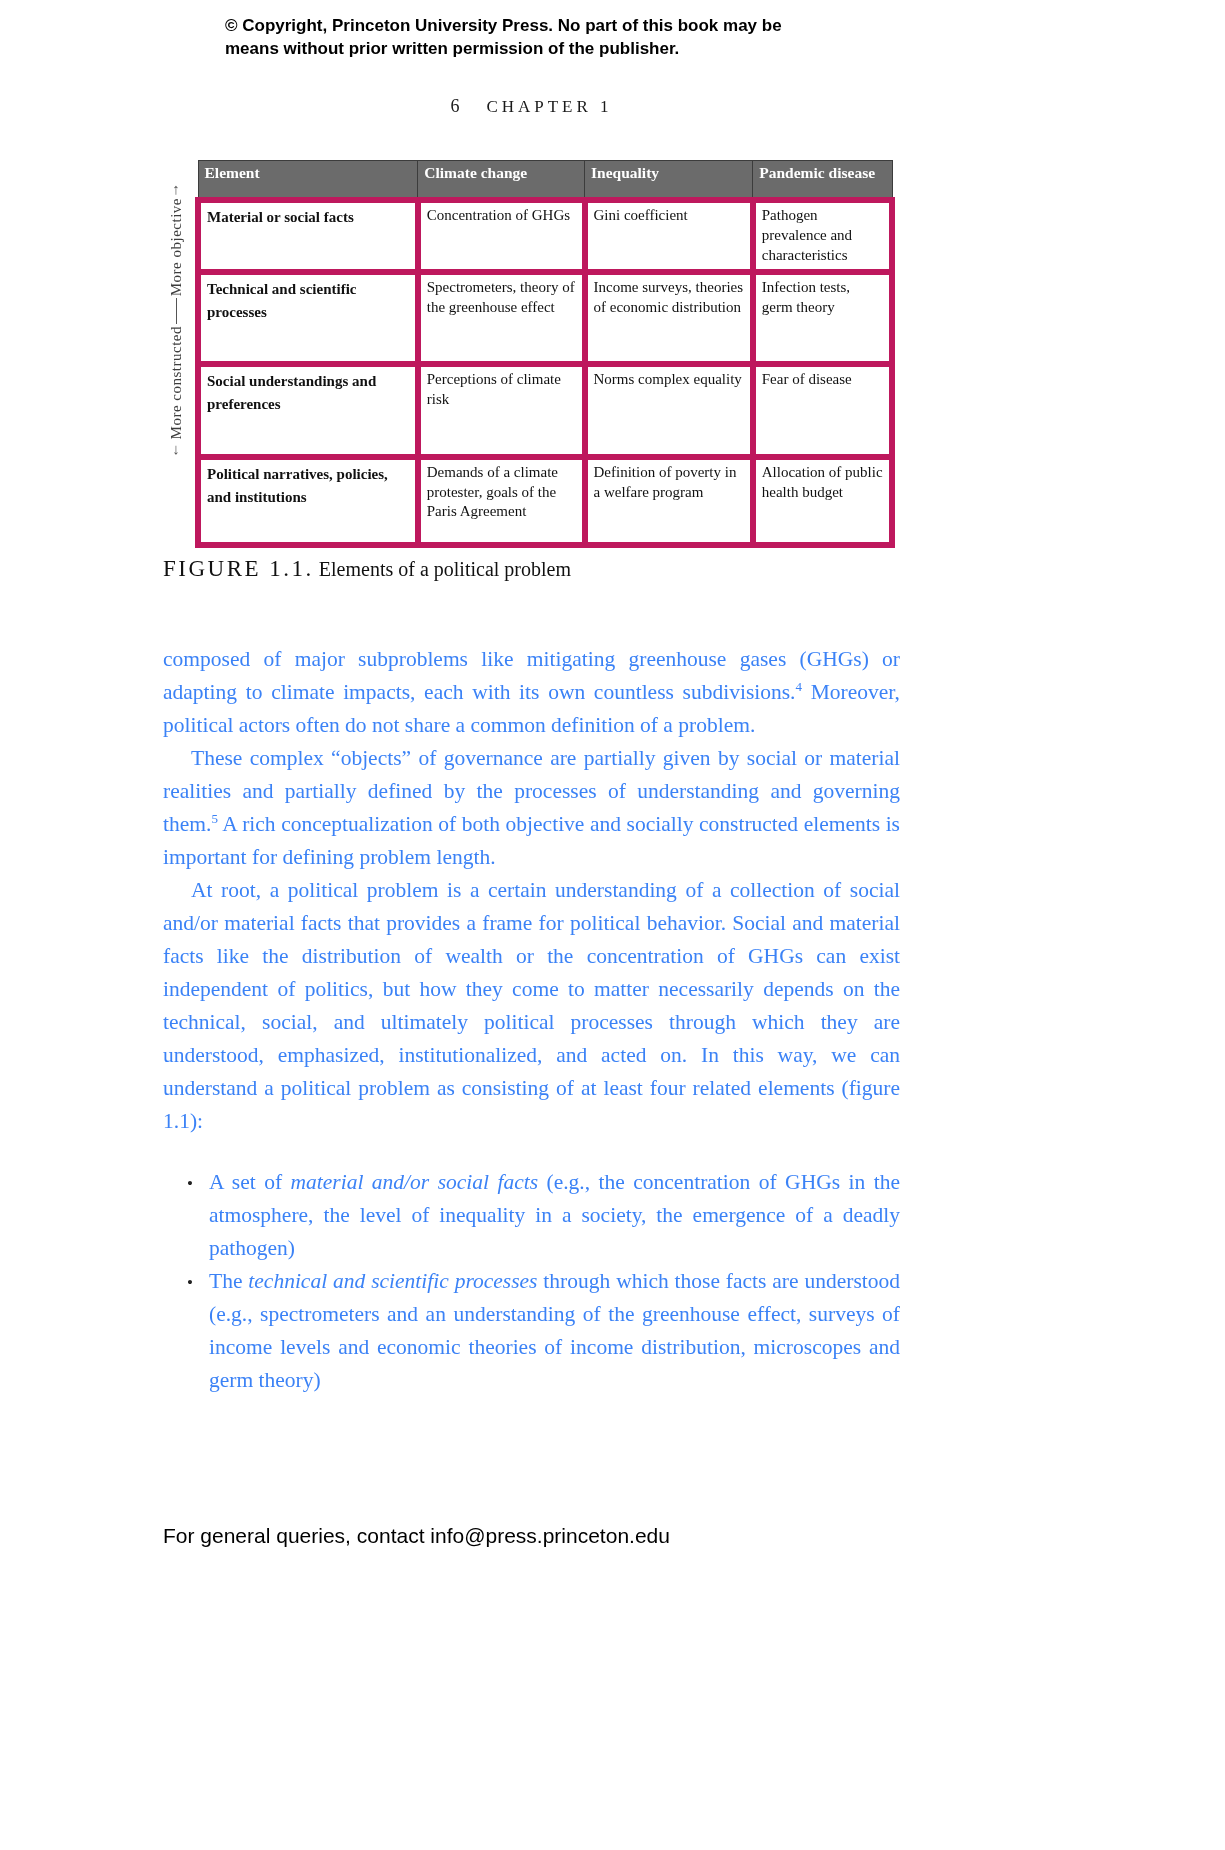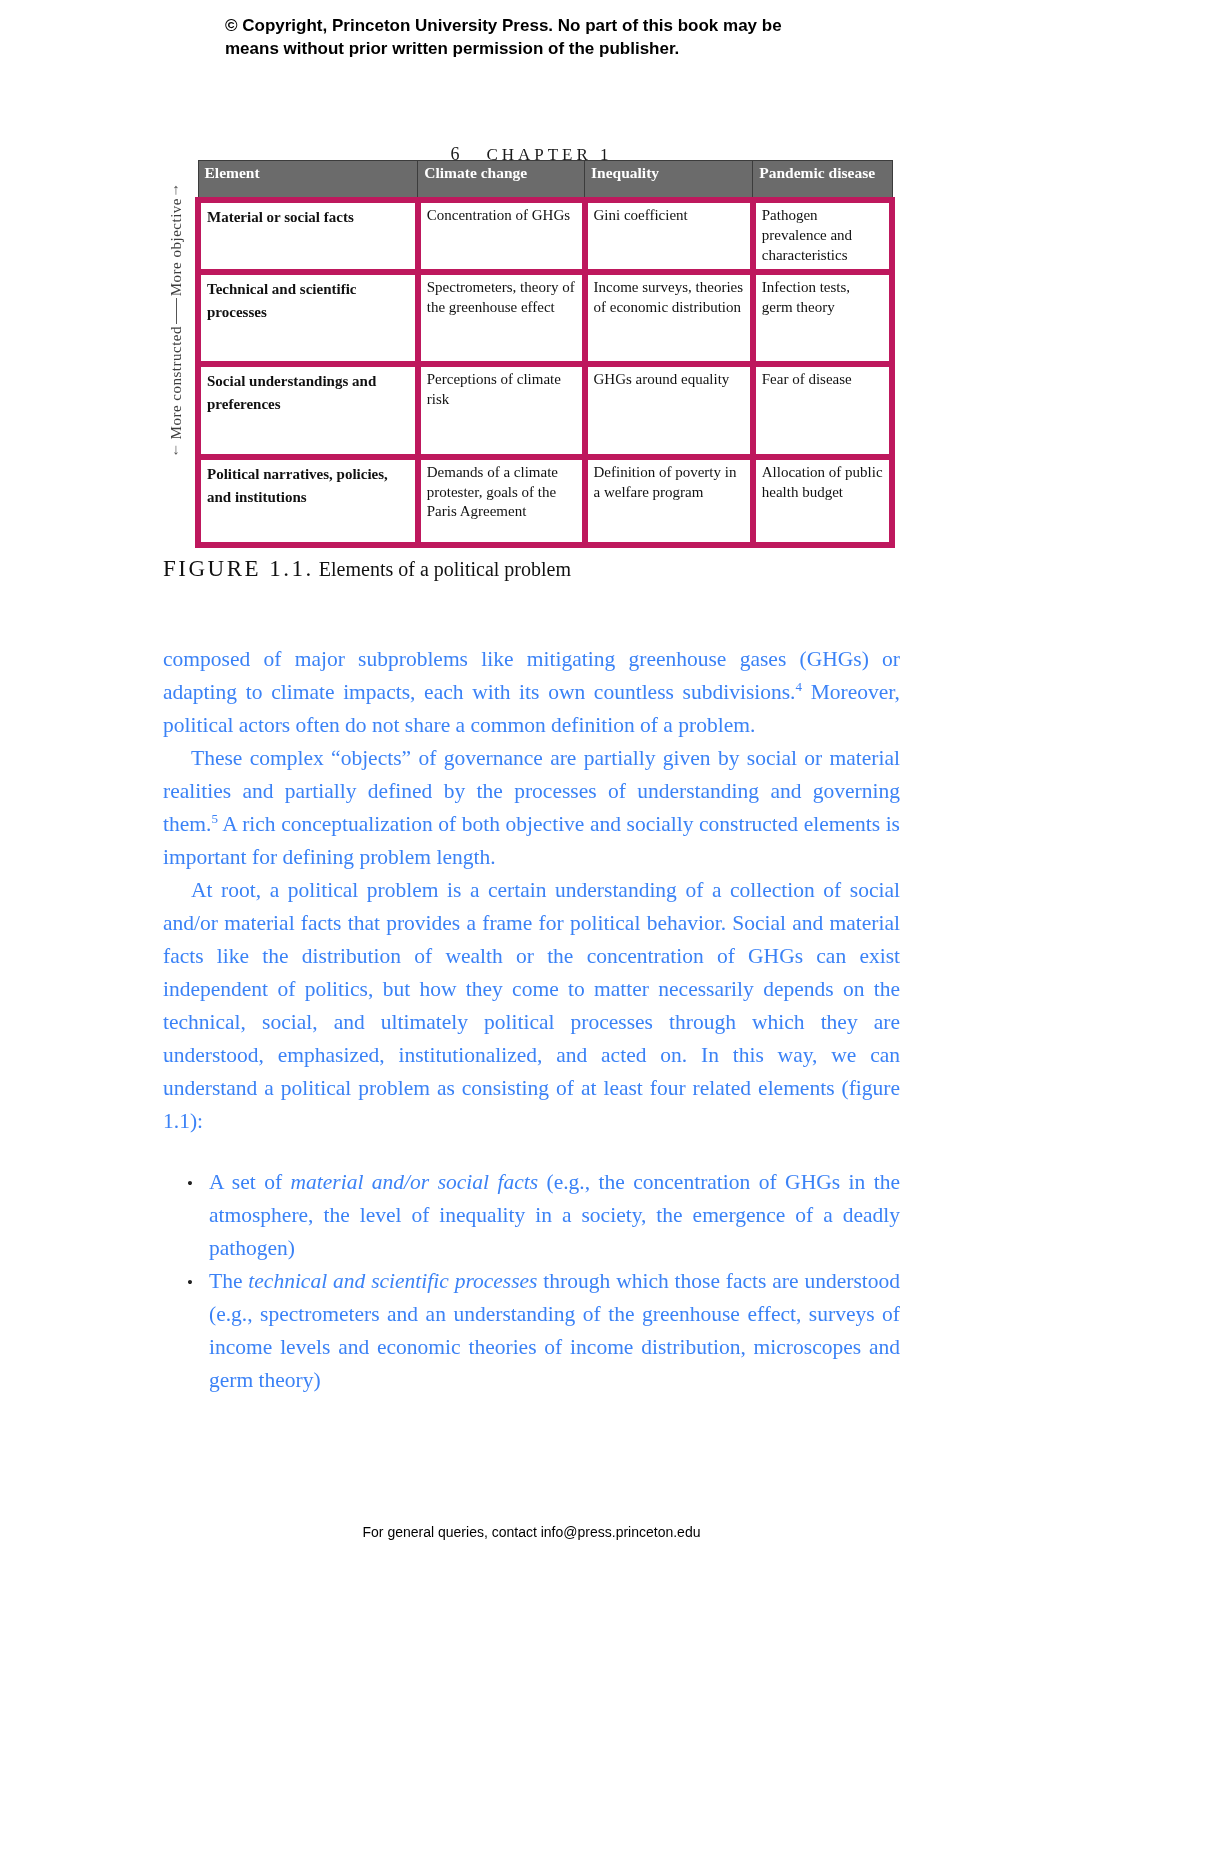--- a/index.html
+++ b/index.html
@@ -15,21 +15,21 @@
   }
   
   .copyright {
     position:absolute; top:14px; left:225px; width:620px;
     font-family:"Liberation Sans", sans-serif;
     font-size:17px; line-height:23px; color:#000;font-weight:bold;
   }
   
   .chapter-header {
     position:absolute; top:96px; left:163px; width:737px;
-    text-align:center; font-size:18px; color:#1a1a1a;margin-top:48px;
+    text-align:center; font-size:18px; color:#1a1a1a;
   }
   .chapter-header .pagenum { letter-spacing:1px; margin-right:26px; }
   .chapter-header .chap { letter-spacing:4px; font-size:17px; }
   
   .figure-area { position:absolute; top:160px; left:163px; width:737px; }
   .axis-rail {
     position:absolute; left:0px; top:22px; height:372px; width:26px;
     display:flex; flex-direction:column; align-items:center;
     color:#444;
   }
@@ -81,23 +81,22 @@
   ul.points li { position:relative; text-align:justify; }
   ul.points li::before {
     content:"\2022";
     position:absolute; left:-22px; top:1px;
     font-size:17px; color:#222;
   }
   ul.points em { font-style:italic; }
   
   .footer {
     position:absolute; top:1524px; left:163px; width:737px;
-    text-align:center;
     font-family:"Liberation Sans", sans-serif;
-    font-size:14px; color:#000;
+    font-size:21px; color:#000;
   }
 </style>
 </head>
 <body>
 
 <div class="page">
 
   <div class="copyright">
     <div>© Copyright, Princeton University Press. No part of this book may be</div>
     <div>means without prior written permission of the publisher.</div>
@@ -141,21 +140,21 @@
         </tr>
         <tr class="r2">
           <td class="elcol">Technical and scientific processes</td>
           <td>Spectrometers, theory of the greenhouse effect</td>
           <td>Income surveys, theories of economic distribution</td>
           <td>Infection tests, germ theory</td>
         </tr>
         <tr class="r3">
           <td class="elcol">Social understandings and preferences</td>
           <td>Perceptions of climate risk</td>
-          <td>GHGs around equality</td>
+          <td>Norms complex equality</td>
           <td>Fear of disease</td>
         </tr>
         <tr class="r4">
           <td class="elcol">Political narratives, policies, and institutions</td>
           <td>Demands of a climate protester, goals of the Paris Agreement</td>
           <td>Definition of poverty in a welfare program</td>
           <td>Allocation of public health budget</td>
         </tr>
       </tbody>
     </table>

